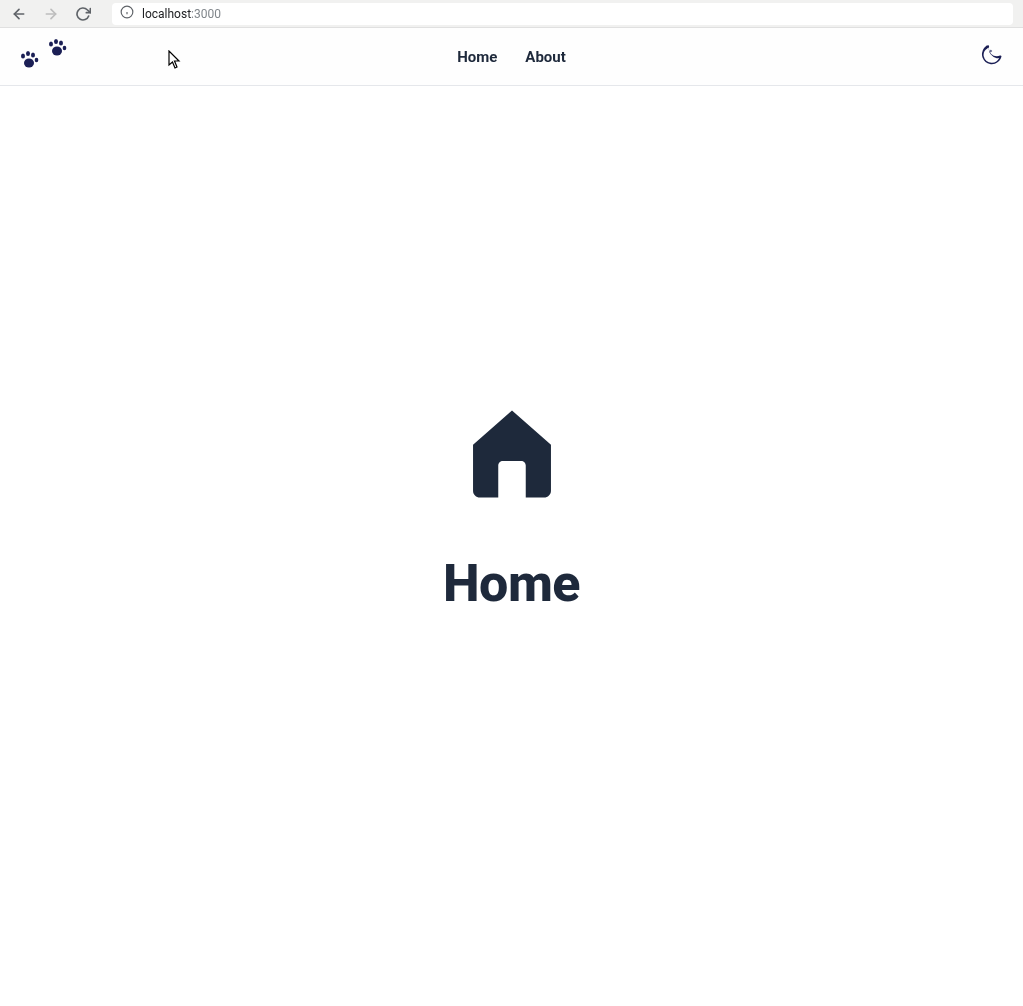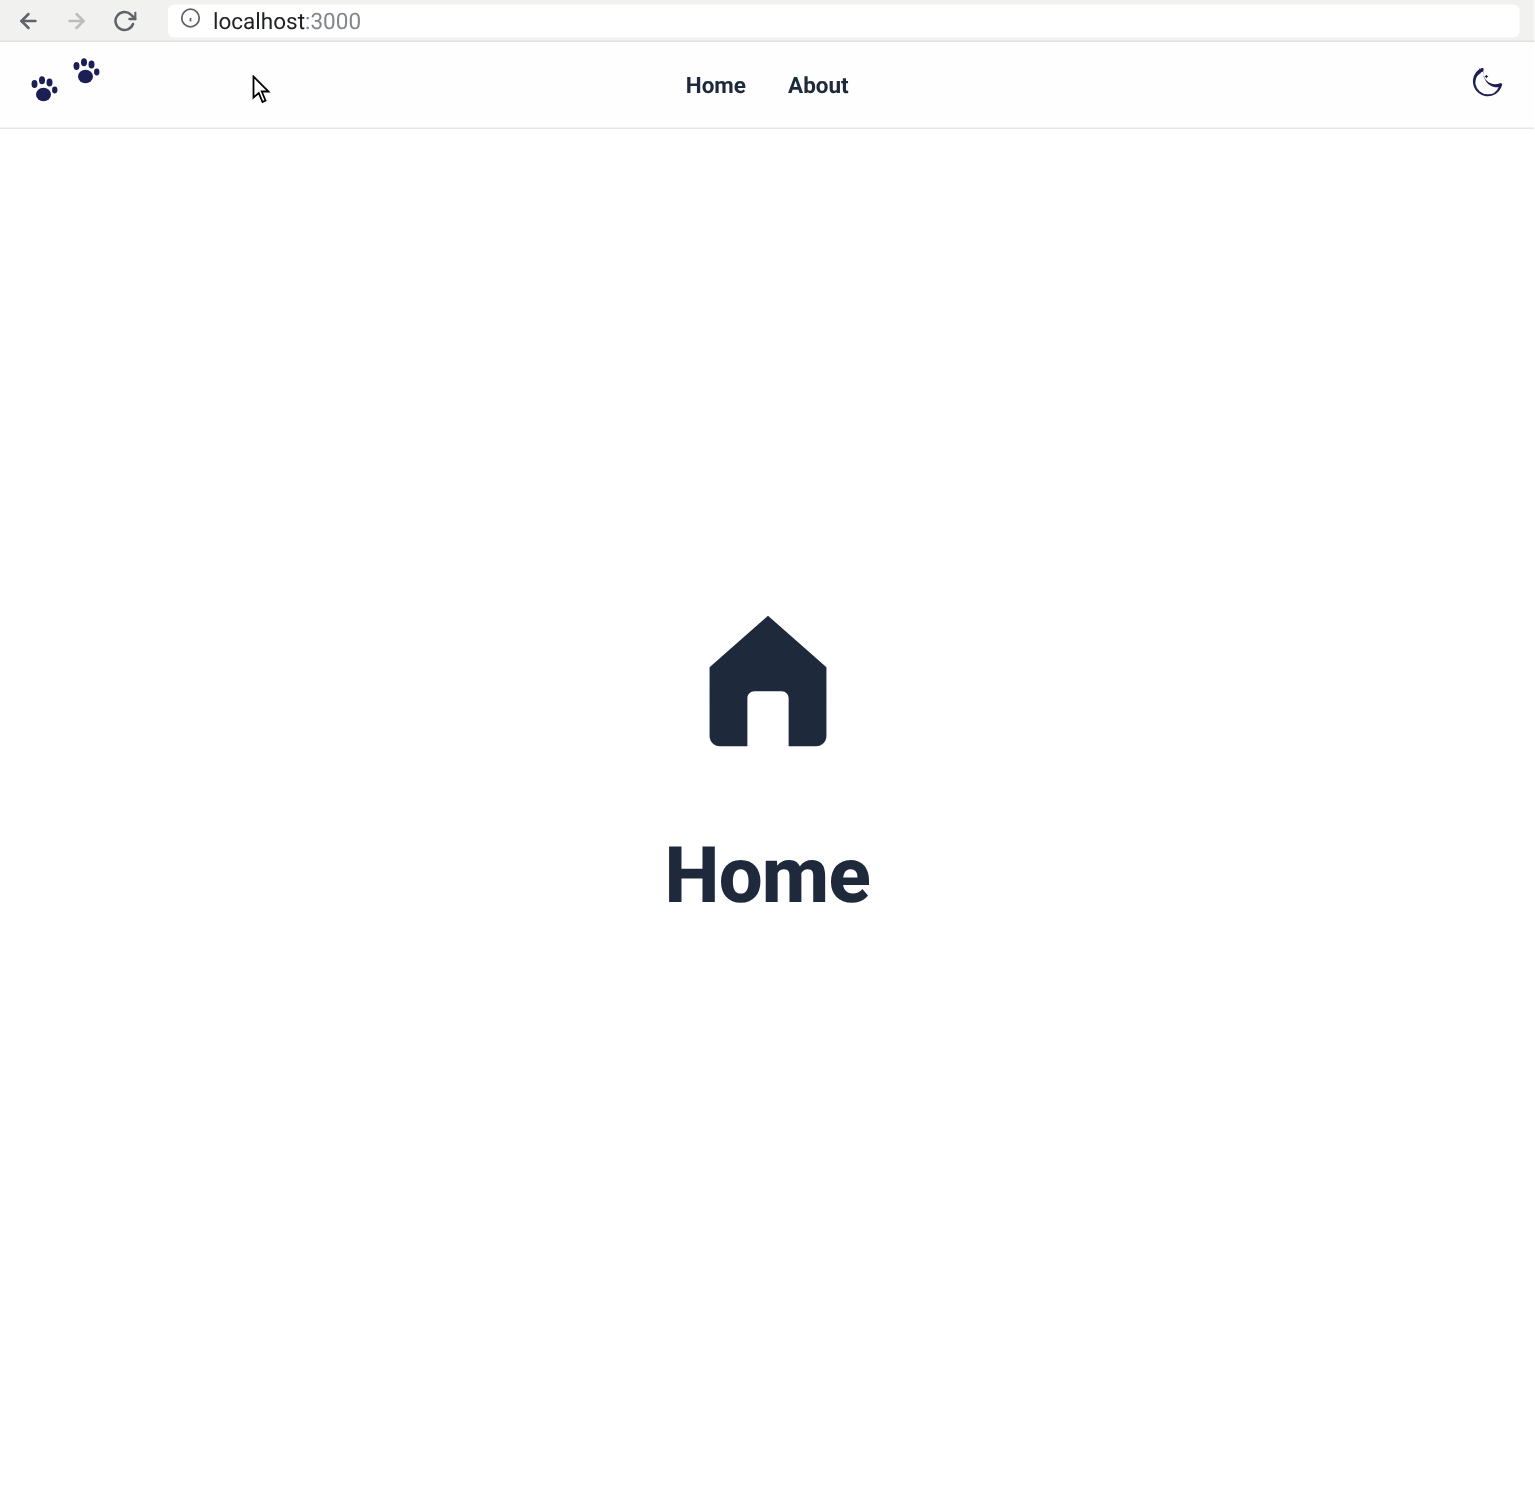--- a/index.html
+++ b/index.html
@@ -46,21 +46,21 @@
       flex: 1;
       height: 22px;
       background: #ffffff;
       border-radius: 4px;
       display: flex;
       align-items: center;
       padding: 0 8px;
       gap: 8px;
       margin-left: 6px;
       color: #5f6368;
-      font-size: 15px;
+      font-size: 12px;
     }
     
     .url-text {
       color: #202124;
     }
     
     .url-text .faded {
       color: #80868b;
     }
     

